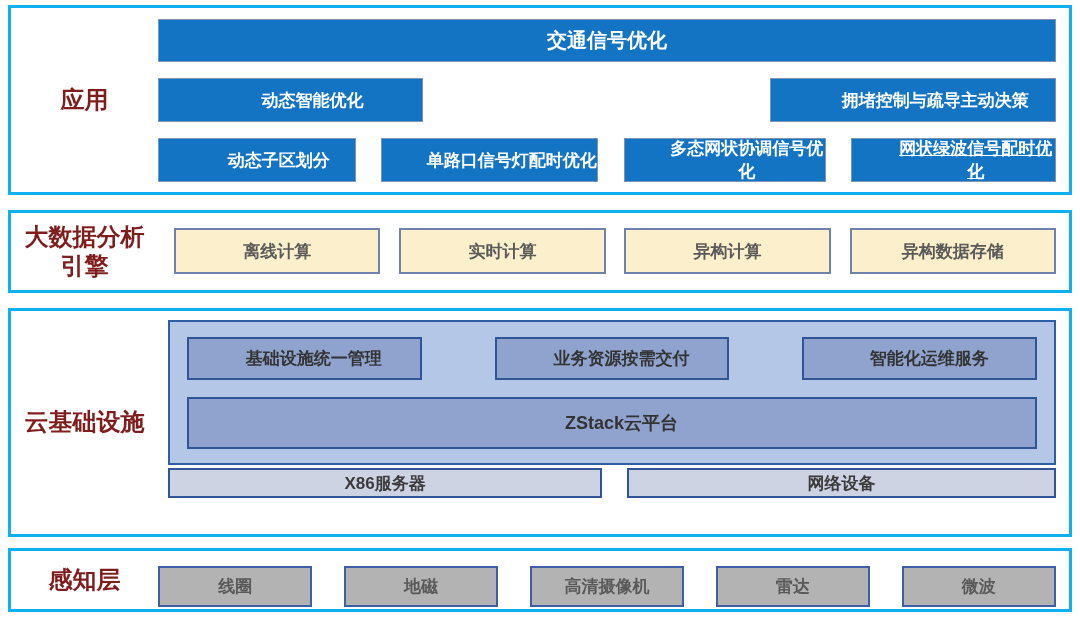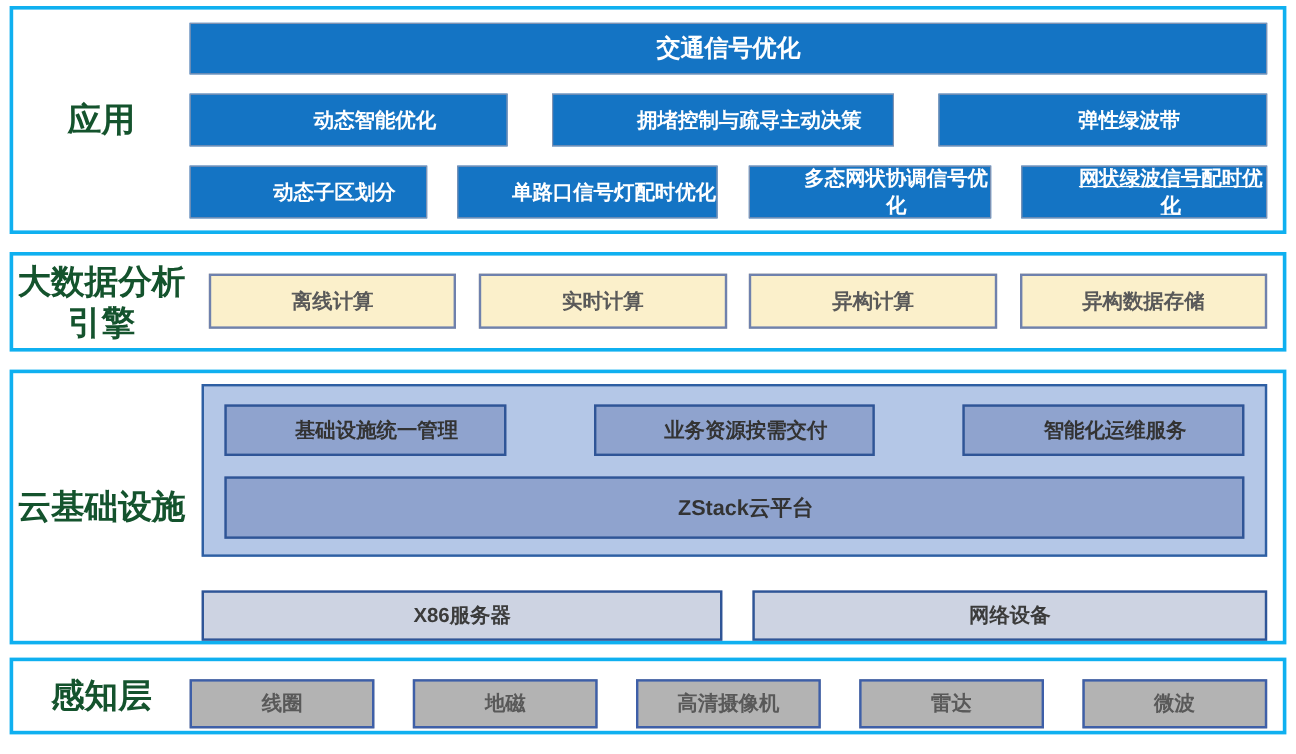--- a/index.html
+++ b/index.html
@@ -25,22 +25,22 @@
     box-sizing: border-box;
   }
   .sec-label {
     width: 147px;
     flex: 0 0 147px;
     display: flex;
     flex-direction: column;
     align-items: center;
     justify-content: center;
     font-weight: bold;
-    font-size: 28px;
-    color: #14532d;
+    font-size: 24px;
+    color: #7f1d1d;
     line-height: 1.2;
     text-align: center;
   }
   .content {
     flex: 1;
     margin-right: 13px;
     display: flex;
     flex-direction: column;
   }
   .box {
@@ -112,22 +112,22 @@
     color: #333333;
     padding-left: 19px;
   }
   .service-box { width: 27.6%; height: 100%; }
   .platform-bar {
     margin-top: 17px;
     height: 52px;
     font-size: 18px;
   }
   .hardware-row {
-    margin-top: 28px;
-    height: 43px;
+    margin-top: 3px;
+    height: 30px;
     display: flex;
     justify-content: space-between;
   }
   .hw-box {
     background: #cdd3e2;
     border: 2px solid #2f5597;
     color: #3b3b3b;
     height: 100%;
   }
   .w-hw1 { width: 48.9%; }
@@ -152,21 +152,20 @@
 
 <div class="canvas">
 
   <div class="section" style="top:5px; height:190px;">
     <div class="sec-label">应用</div>
     <div class="content">
       <div class="box blue-box app-header">交通信号优化</div>
       <div class="app-row">
         <div class="box blue-box w-a1">动态智能优化</div>
         <div class="box blue-box w-a2">拥堵控制与疏导主动决策</div>
-        <div class="box blue-box w-a3">弹性绿波带</div>
       </div>
       <div class="app-row">
         <div class="box blue-box w-b1">动态子区划分</div>
         <div class="box blue-box w-b2">单路口信号灯配时优化</div>
         <div class="box blue-box w-b3">多态网状协调信号优化</div>
         <div class="box blue-box w-b4">网状绿波信号配时优化</div>
       </div>
     </div>
   </div>
 

